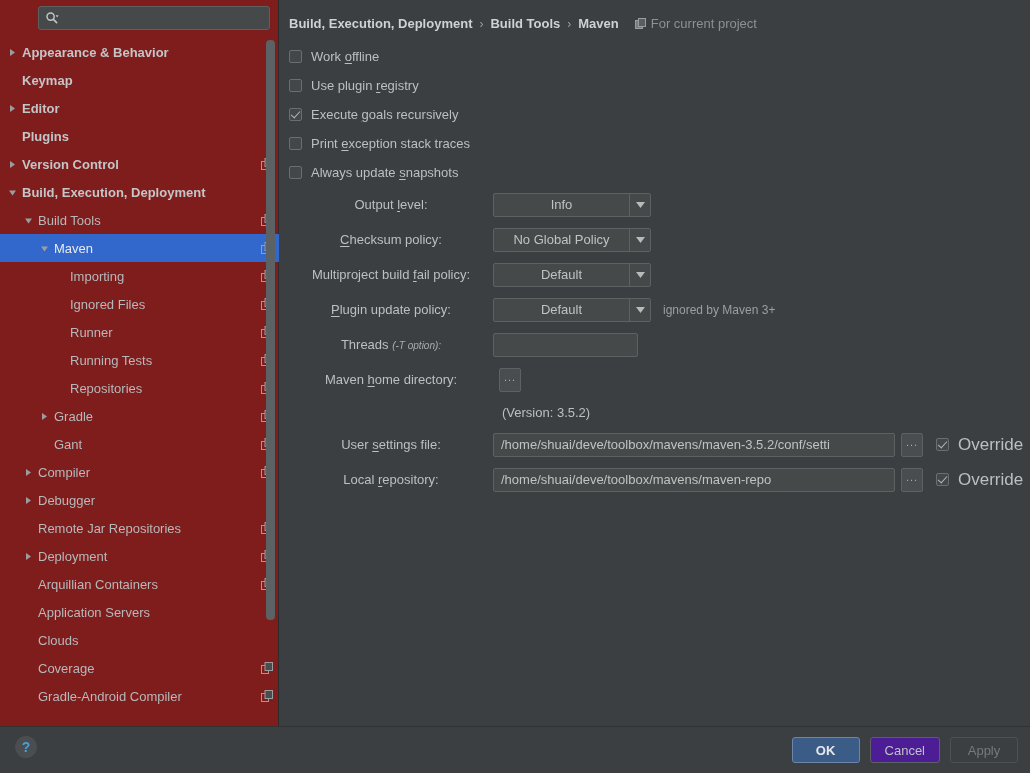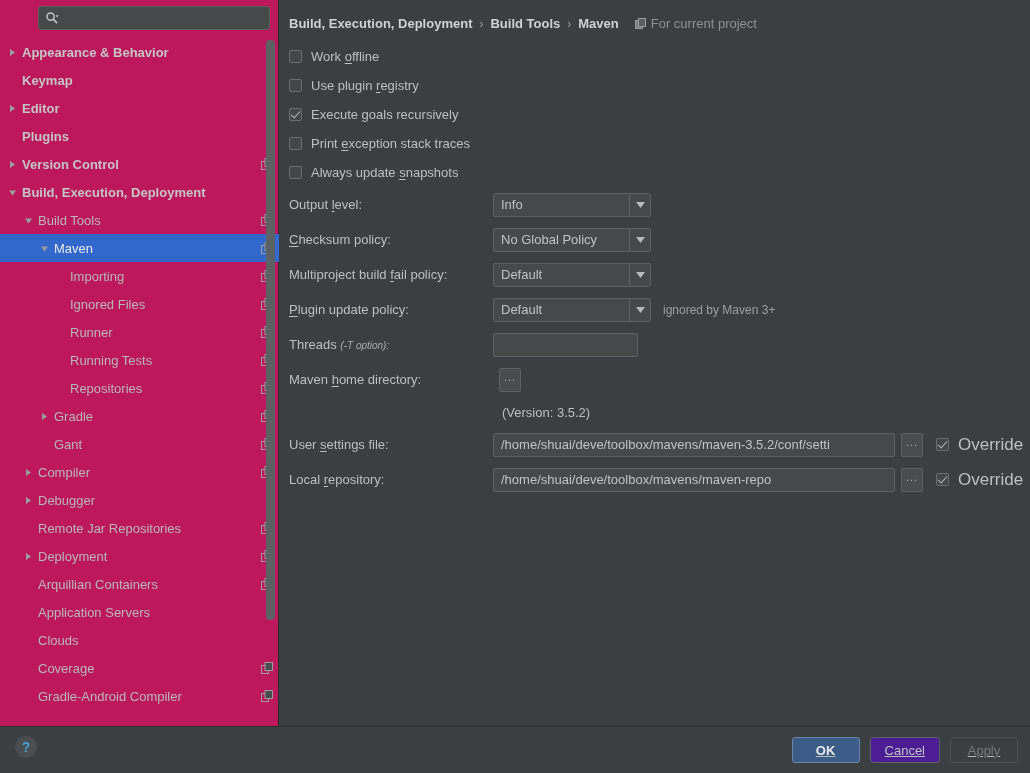--- a/index.html
+++ b/index.html
@@ -12,21 +12,21 @@
     font-size: 13px;
     color: #bbbbbb;
     -webkit-font-smoothing: antialiased;
   }
   #app { position: relative; width: 1030px; height: 773px; }
 
   
   #sidebar {
     position: absolute; left: 0; top: 0;
     width: 279px; height: 726px;
-    background: #be185d;
+    background: #7f1d1d;
     border-right: 1px solid #2b2b2b;
     padding-left: 30px;
   }
   #search-wrap { padding: 6px 8px 4px 8px; }
   .search-box {
     position: relative;
     height: 24px;
     background: #45494a;
     border: 1px solid #5e6060;
     border-radius: 3px;
@@ -105,21 +105,21 @@
   }
   #breadcrumb .sep {
     color: #9a9c9e; margin: 0 7px; font-size: 12px;
   }
   #scope-tag {
     display: inline-flex; align-items: center;
     margin-left: 16px; color: #8d9094; font-size: 13px;
   }
   #scope-tag .mini-icon { margin-right: 5px; display:flex; }
 
-  .form { padding: 8px 0 0 9px; }
+  .form { padding: 8px 0 0 9px; text-align: center; }
 
   
   .cb-row {
     display: flex; align-items: center;
     height: 29px;
   }
   .cbox {
     width: 13px; height: 13px; flex: 0 0 13px;
     border: 1px solid #6b6e70;
     border-radius: 2px;
@@ -216,21 +216,21 @@
   #help-btn {
     position: absolute; left: 15px; top: 736px;
     width: 22px; height: 22px;
     border-radius: 50%;
     background: #4a4e50;
     display: flex; align-items: center; justify-content: center;
     color: #4a9fd8; font-size: 14px; font-weight: bold;
   }
   #btn-bar {
     position: absolute; right: 12px; top: 737px;
-    display: flex; align-items: center; gap: 10px; text-decoration: underline;
+    display: flex; align-items: center; gap: 10px;
   }
   .dlg-btn {
     min-width: 68px; height: 26px;
     border-radius: 3px;
     display: flex; align-items: center; justify-content: center;
     font-size: 13px;
     padding: 0 14px;
   }
   .dlg-btn.primary {
     background: #3b5c87;

